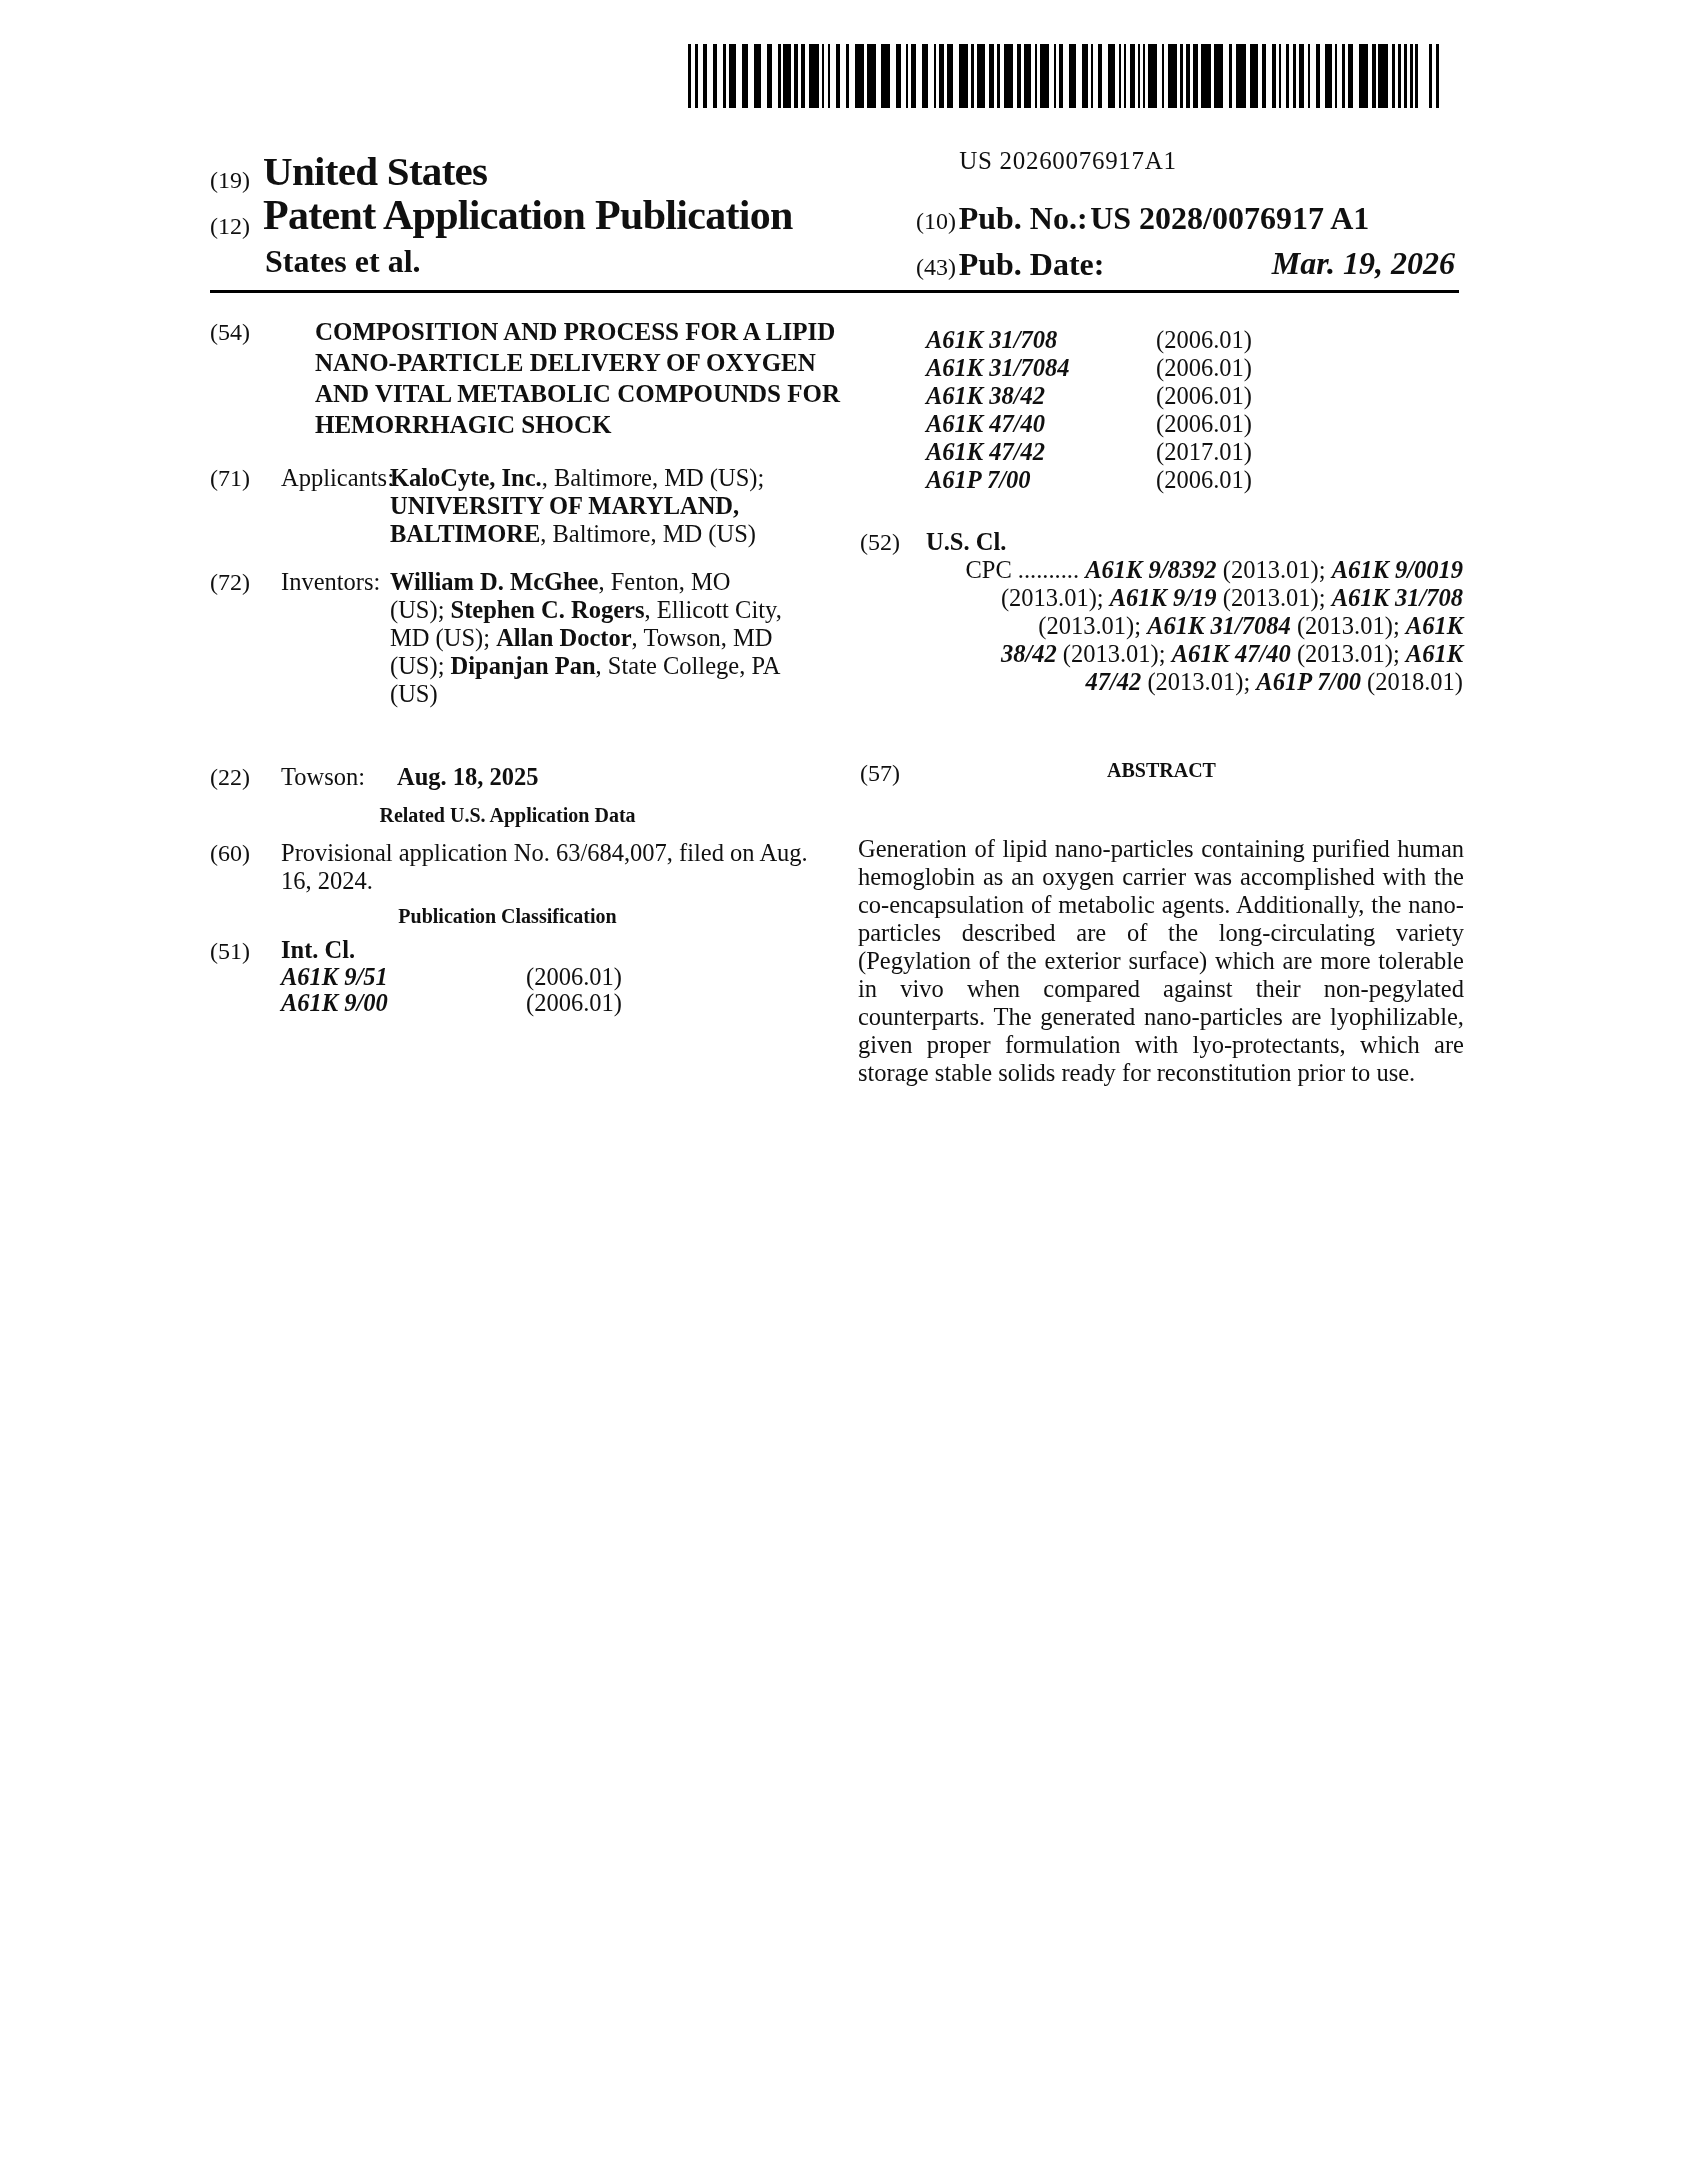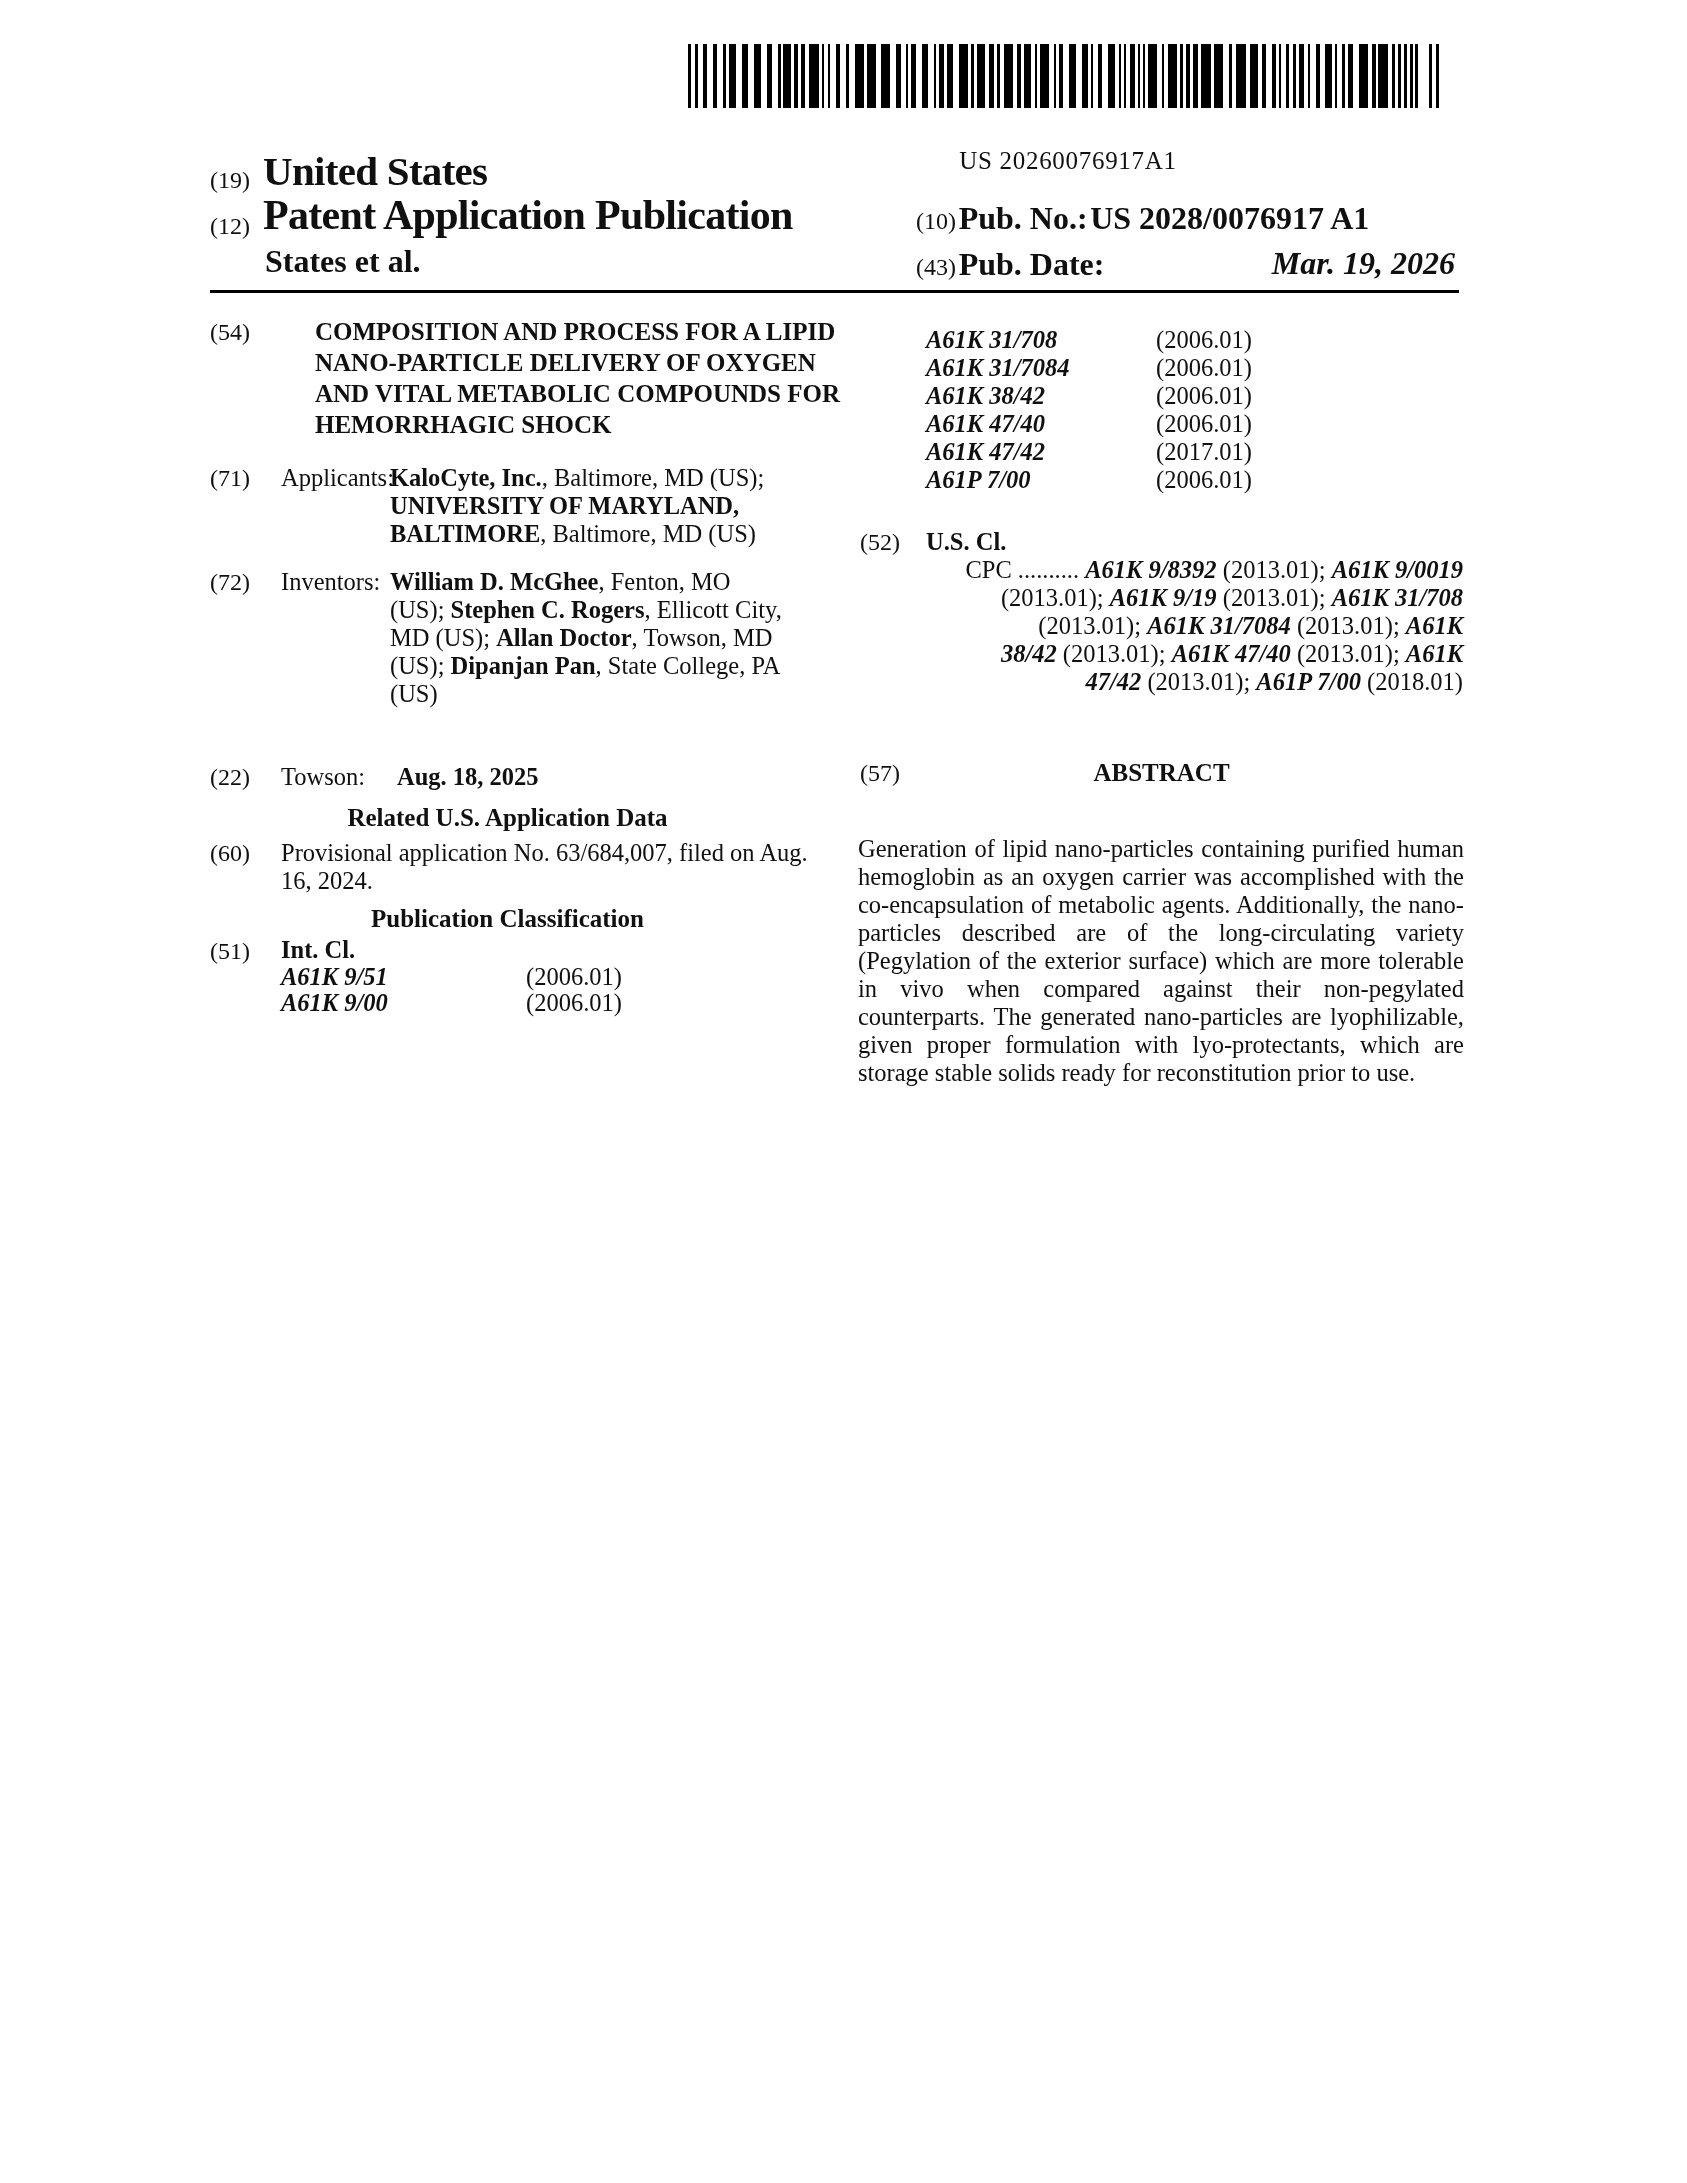--- a/index.html
+++ b/index.html
@@ -30,21 +30,21 @@
   .pub-value{font-size:32px;font-weight:700;white-space:nowrap;}
   .rule{background:#000;}
 
   
   .body-text{font-size:24.5px;line-height:28px;}
   .icode{display:inline-block;width:71px;font-size:24px;vertical-align:top;}
   .field-label{display:inline-block;width:116px;}
   .hang-label{position:absolute;left:0;top:0;}
   .hang-value{margin-left:109px;}
   .title-text{font-size:25px;font-weight:700;line-height:31px;}
-  .section-head{font-size:25px;font-weight:700;text-align:center;}
+  .section-head{font-size:20px;font-weight:700;text-align:center;}
   .clsrow{line-height:26.5px;white-space:nowrap;}
   .clsrow .cls{display:inline-block;width:245px;font-weight:700;font-style:italic;}
   .clsrow2{line-height:28px;white-space:nowrap;}
   .clsrow2 .cls{display:inline-block;width:230px;font-weight:700;font-style:italic;}
   .cpc-line{text-align:right;white-space:nowrap;line-height:28px;}
   .abstract-body{font-size:24.5px;line-height:28px;text-align:justify;}
 </style>
 </head>
 <body>
 

